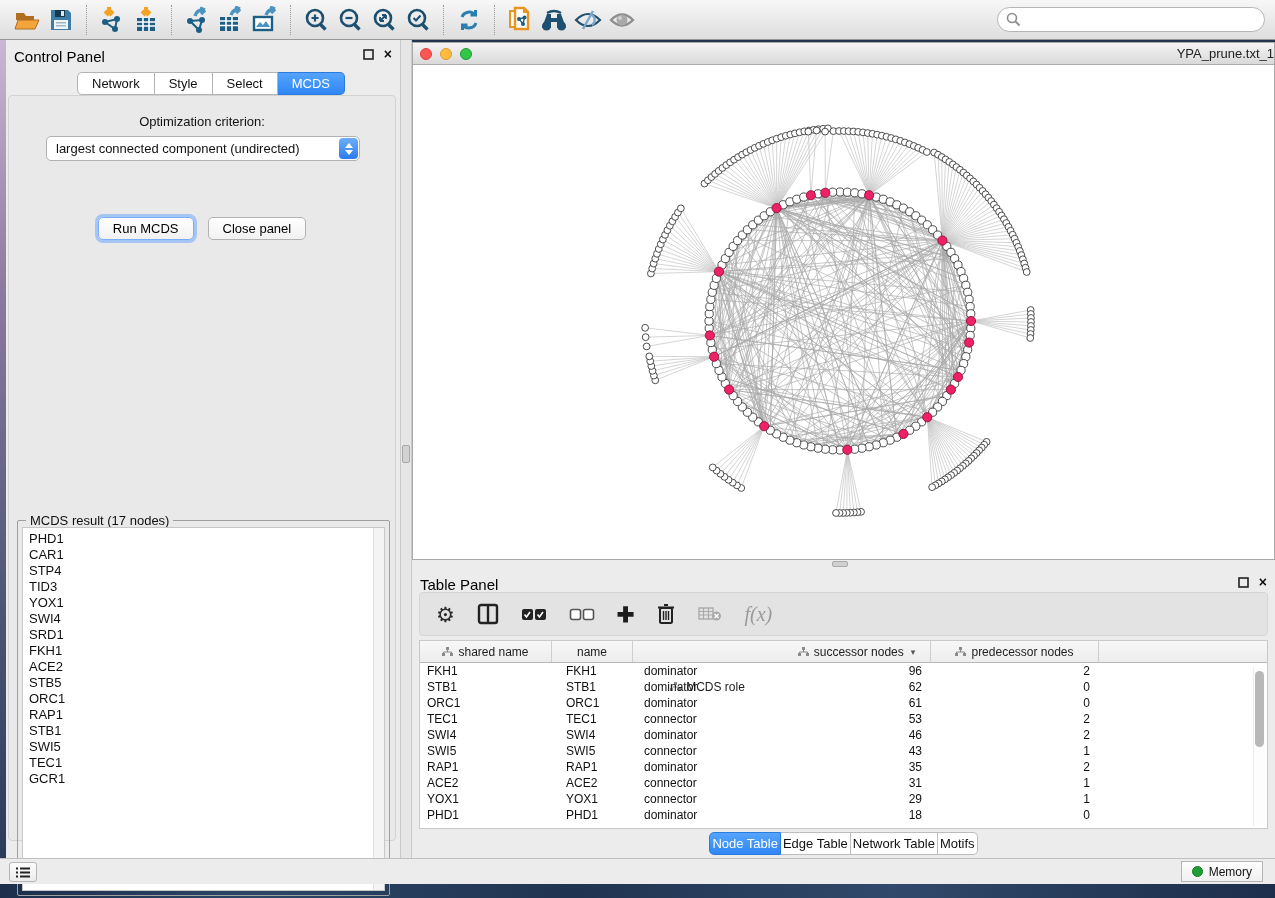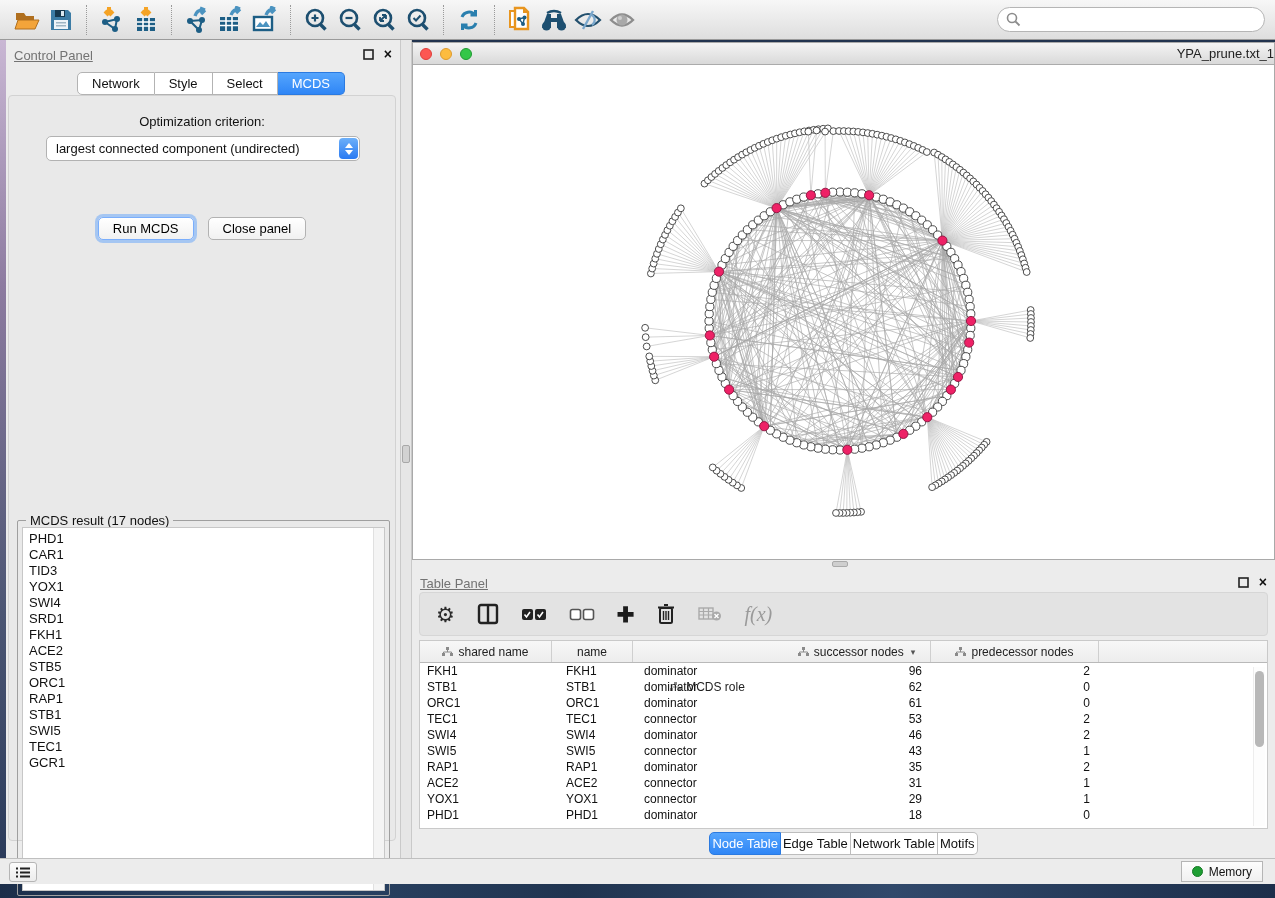--- a/index.html
+++ b/index.html
@@ -18,21 +18,21 @@
   .search-icon { position:absolute; left:9px; top:5px; }
 
   
   .wall-left { position:absolute; left:0; top:40px; width:6px; height:818px;
     background:linear-gradient(#c9b7d4, #8d7ba0 30%, #4c5674 70%, #2b3b5b); }
   .wall-bottom { position:absolute; left:0; top:884px; width:1275px; height:14px;
     background:linear-gradient(90deg,#1c2e4a,#2c4668 20%,#203450 45%,#31496b 70%,#1c2e4a); }
 
   
   .control-panel { position:absolute; left:6px; top:40px; width:394px; height:818px; background:#ececec; }
-  .panel-title { position:absolute; left:8px; top:8px; font-size:13px; color:#737373;text-decoration:underline; }
+  .panel-title { position:absolute; left:8px; top:8px; font-size:15px; color:#000000; }
   .win-icons { position:absolute; right:8px; top:7px; display:flex; gap:10px; align-items:center; }
   .float-icon svg { display:block; }
   .close-icon { font-weight:bold; font-size:14px; color:#111; line-height:14px; cursor:pointer; }
 
   .seg-tabs { position:absolute; left:71px; top:32px; display:flex; height:23px; }
   .seg-tab { background:#fff; border:1px solid #b3b3b3; border-left:none; padding:0 14px;
     display:flex; align-items:center; justify-content:center; font-size:13px; cursor:pointer; }
   .seg-tab:first-child { border-left:1px solid #b3b3b3; border-radius:5px 0 0 5px; }
   .seg-tab:last-child { border-radius:0 5px 5px 0; }
   .seg-tab.active { background:linear-gradient(#55a5fd,#2f86f6); border-color:#2b7ae0; color:#fff; }
@@ -292,20 +292,21 @@
     <div class="btn-row">
       <button class="btn focused">Run MCDS</button>
       <button class="btn">Close panel</button>
     </div>
 
     <div class="fieldset">
       <div class="fieldset-legend">MCDS result (17 nodes)</div>
       <div class="result-list">
           <div class="result-item">PHD1</div>
           <div class="result-item">CAR1</div>
+          <div class="result-item">STP4</div>
           <div class="result-item">TID3</div>
           <div class="result-item">YOX1</div>
           <div class="result-item">SWI4</div>
           <div class="result-item">SRD1</div>
           <div class="result-item">FKH1</div>
           <div class="result-item">ACE2</div>
           <div class="result-item">STB5</div>
           <div class="result-item">ORC1</div>
           <div class="result-item">RAP1</div>
           <div class="result-item">STB1</div>

